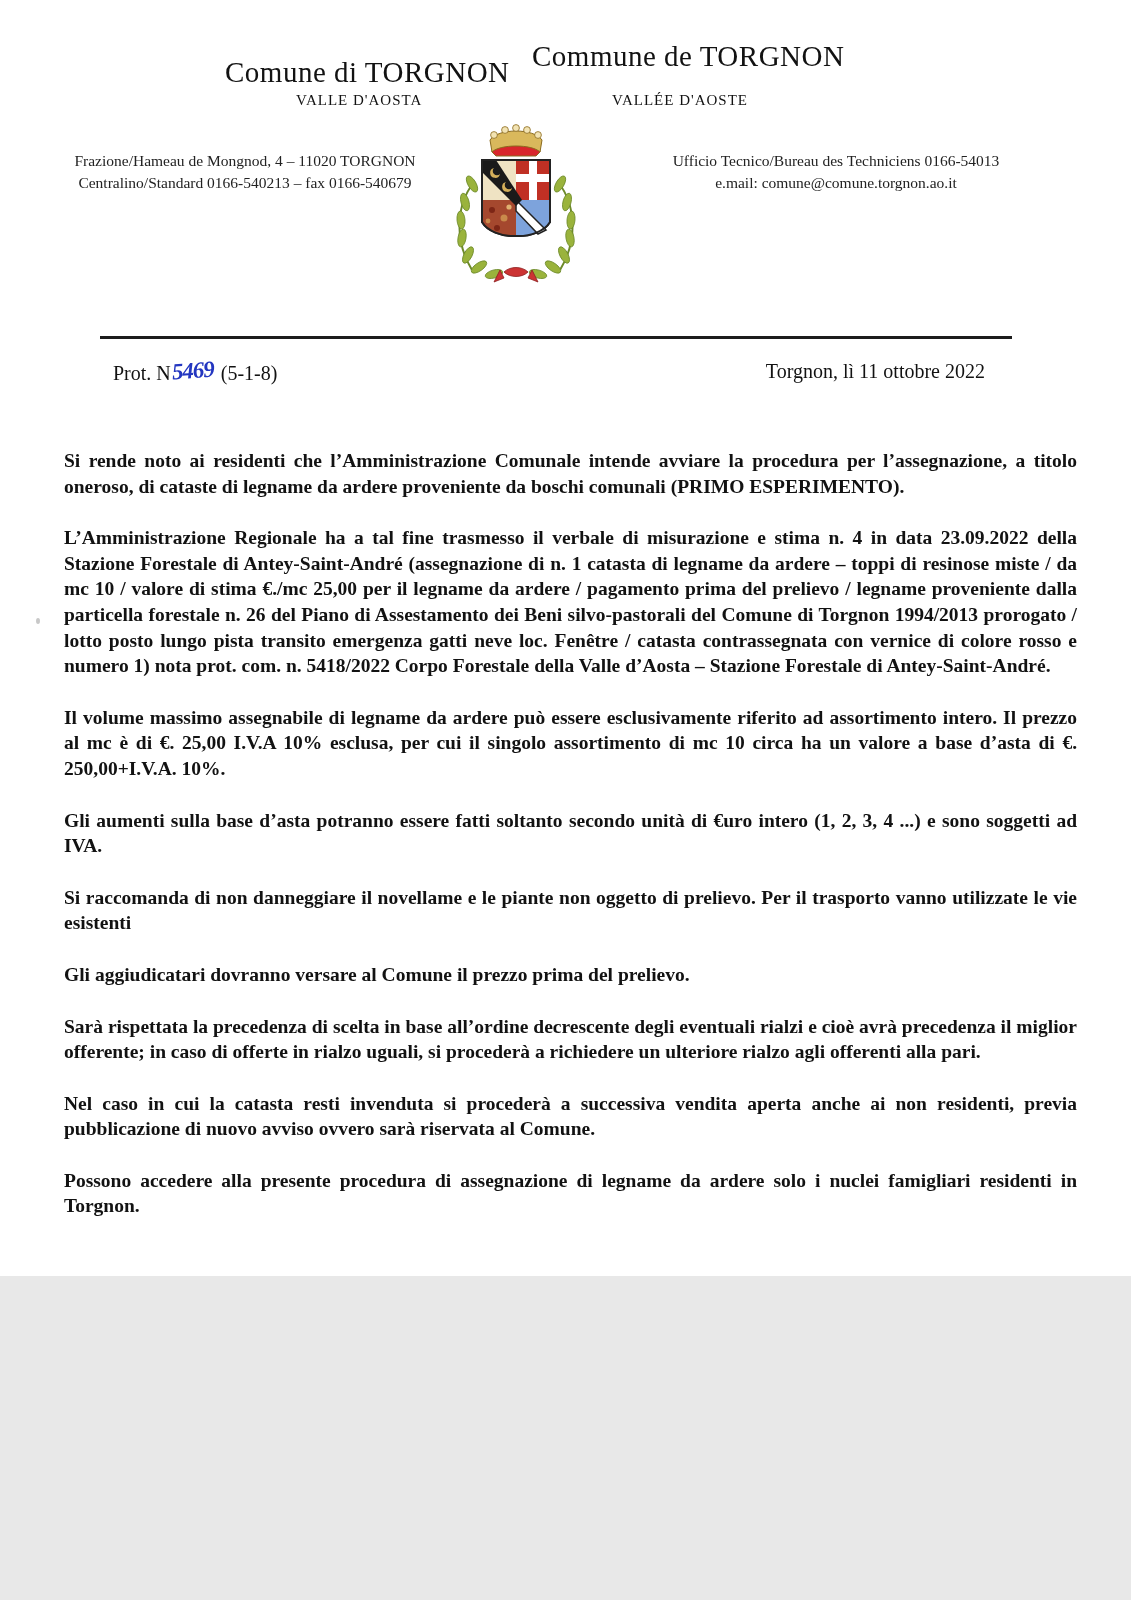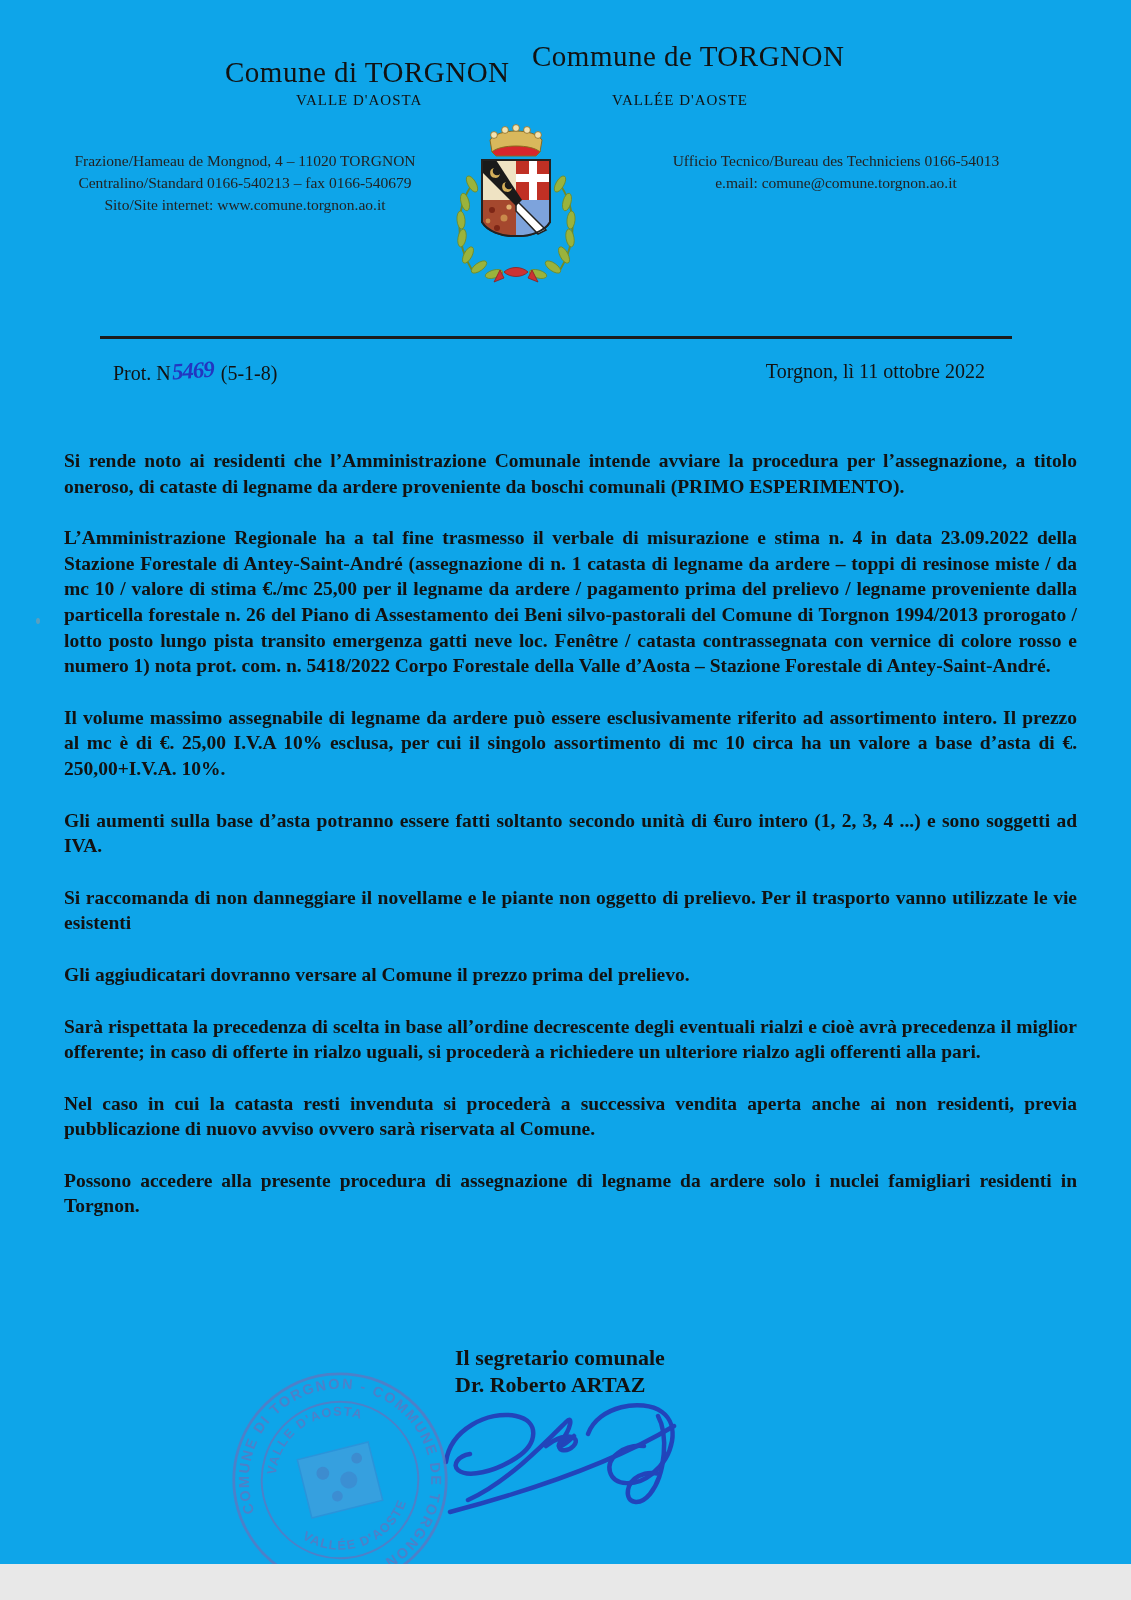--- a/index.html
+++ b/index.html
@@ -1,20 +1,20 @@
 <!DOCTYPE html>
 <html><head>
 <meta charset="utf-8">
 <style>
   html,body{margin:0;padding:0;background:#e8e8e8;}
   .page{
     position:relative;
-    width:1131px;height:1564px;
+    width:1131px;height:1276px;
     margin:0 auto;
-    background:#0ea5e9;
+    background:#ffffff;
     font-family:"Liberation Serif","DejaVu Serif",serif;
     color:#121212;
     overflow:hidden;
   }
   
   .org-title{position:absolute;font-size:29px;letter-spacing:.5px;white-space:nowrap;}
   .org-subtitle{position:absolute;font-size:15px;letter-spacing:1px;white-space:nowrap;}
   .contact-block{position:absolute;font-size:15.5px;line-height:22px;text-align:center;color:#222;}
   .crest{position:absolute;left:452px;top:110px;width:128px;height:182px;}
   .rule{position:absolute;left:100px;top:336px;width:912px;height:3px;background:#1c1c1c;}
@@ -47,21 +47,20 @@
 <div class="page">
 
   <div class="org-title" style="left:225px;top:56px;">Comune di TORGNON</div>
   <div class="org-title" style="left:532px;top:40px;">Commune de TORGNON</div>
   <div class="org-subtitle" style="left:296px;top:92px;">VALLE D'AOSTA</div>
   <div class="org-subtitle" style="left:612px;top:92px;">VALLÉE D'AOSTE</div>
 
   <div class="contact-block" style="left:25px;top:150px;width:440px;">
     <div>Frazione/Hameau de Mongnod, 4 – 11020 TORGNON</div>
     <div>Centralino/Standard 0166-540213 – fax 0166-540679</div>
-    <div>Sito/Site internet: www.comune.torgnon.ao.it</div>
   </div>
   <div class="contact-block" style="left:630px;top:150px;width:412px;">
     <div>Ufficio Tecnico/Bureau des Techniciens 0166-54013</div>
     <div>e.mail: comune@comune.torgnon.ao.it</div>
   </div>
 
   <svg class="crest" viewBox="0 0 128 182">
 
     <g stroke="#6d8a2a" stroke-width="2" fill="none">
       <path d="M20,160 C2,130 4,95 22,72"></path>

